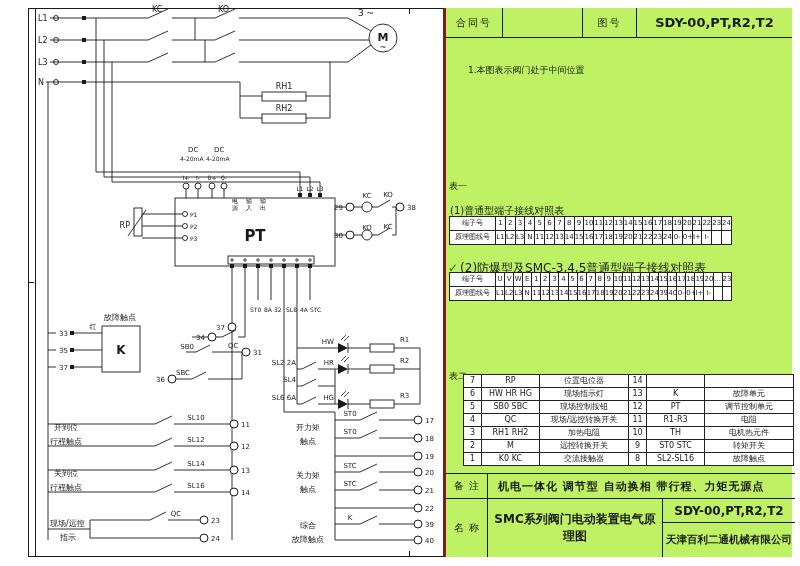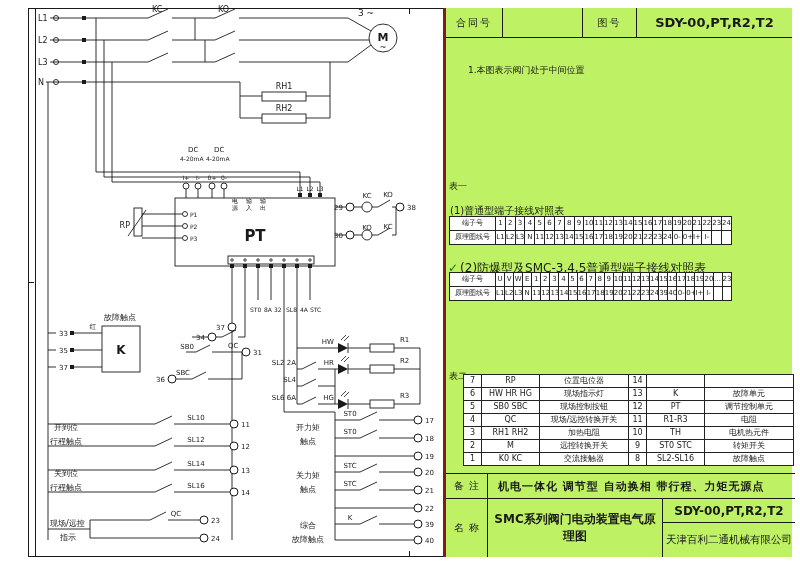--- a/index.html
+++ b/index.html
@@ -27,21 +27,21 @@
   table.t2{position:absolute;left:17px;top:366px;width:330px;border-collapse:collapse;table-layout:fixed;background:#fff}
   table.t2 td{border:1px solid #222;font-size:8px;height:12px;line-height:12px;text-align:center;padding:0;overflow:hidden;white-space:nowrap}
   .footer{position:absolute;left:0;top:465px;width:349px;height:84px;border-top:1px solid #1a1a1a}
   .remark-row{height:25px;border-bottom:1px solid #1a1a1a;display:flex}
   .name-row{height:58px;display:flex}
   .flabel{width:42px;border-right:1px solid #1a1a1a;display:flex;align-items:center;justify-content:center;font-size:10px;letter-spacing:5px;text-indent:5px}
   .rtext{flex:1;display:flex;align-items:center;padding-left:10px;font-weight:bold;font-size:11px;letter-spacing:1px}
   .ntext{width:175px;border-right:1px solid #1a1a1a;display:flex;align-items:center;justify-content:center;font-weight:bold;font-size:12px;text-align:center;padding:0 4px}
   .ncol{flex:1;display:flex;flex-direction:column}
   .nnum{height:24px;border-bottom:1px solid #1a1a1a;display:flex;align-items:center;justify-content:center;font-weight:bold;font-size:12px}
-  .ncompany{flex:1;display:flex;align-items:center;justify-content:center;font-size:10.5px;font-weight:normal}
+  .ncompany{flex:1;display:flex;align-items:center;justify-content:center;font-size:10.5px;font-weight:bold}
 </style>
 </head>
 <body>
 
 <div class="sheet">
   <div class="frame"></div>
   <div class="spine"></div>
   <div class="tick" style="left:409px;top:8px;width:1px;height:6px"></div>
   <div class="tick" style="left:409px;top:551px;width:1px;height:6px"></div>
   <div class="tick" style="left:28px;top:282px;width:6px;height:1px"></div>

